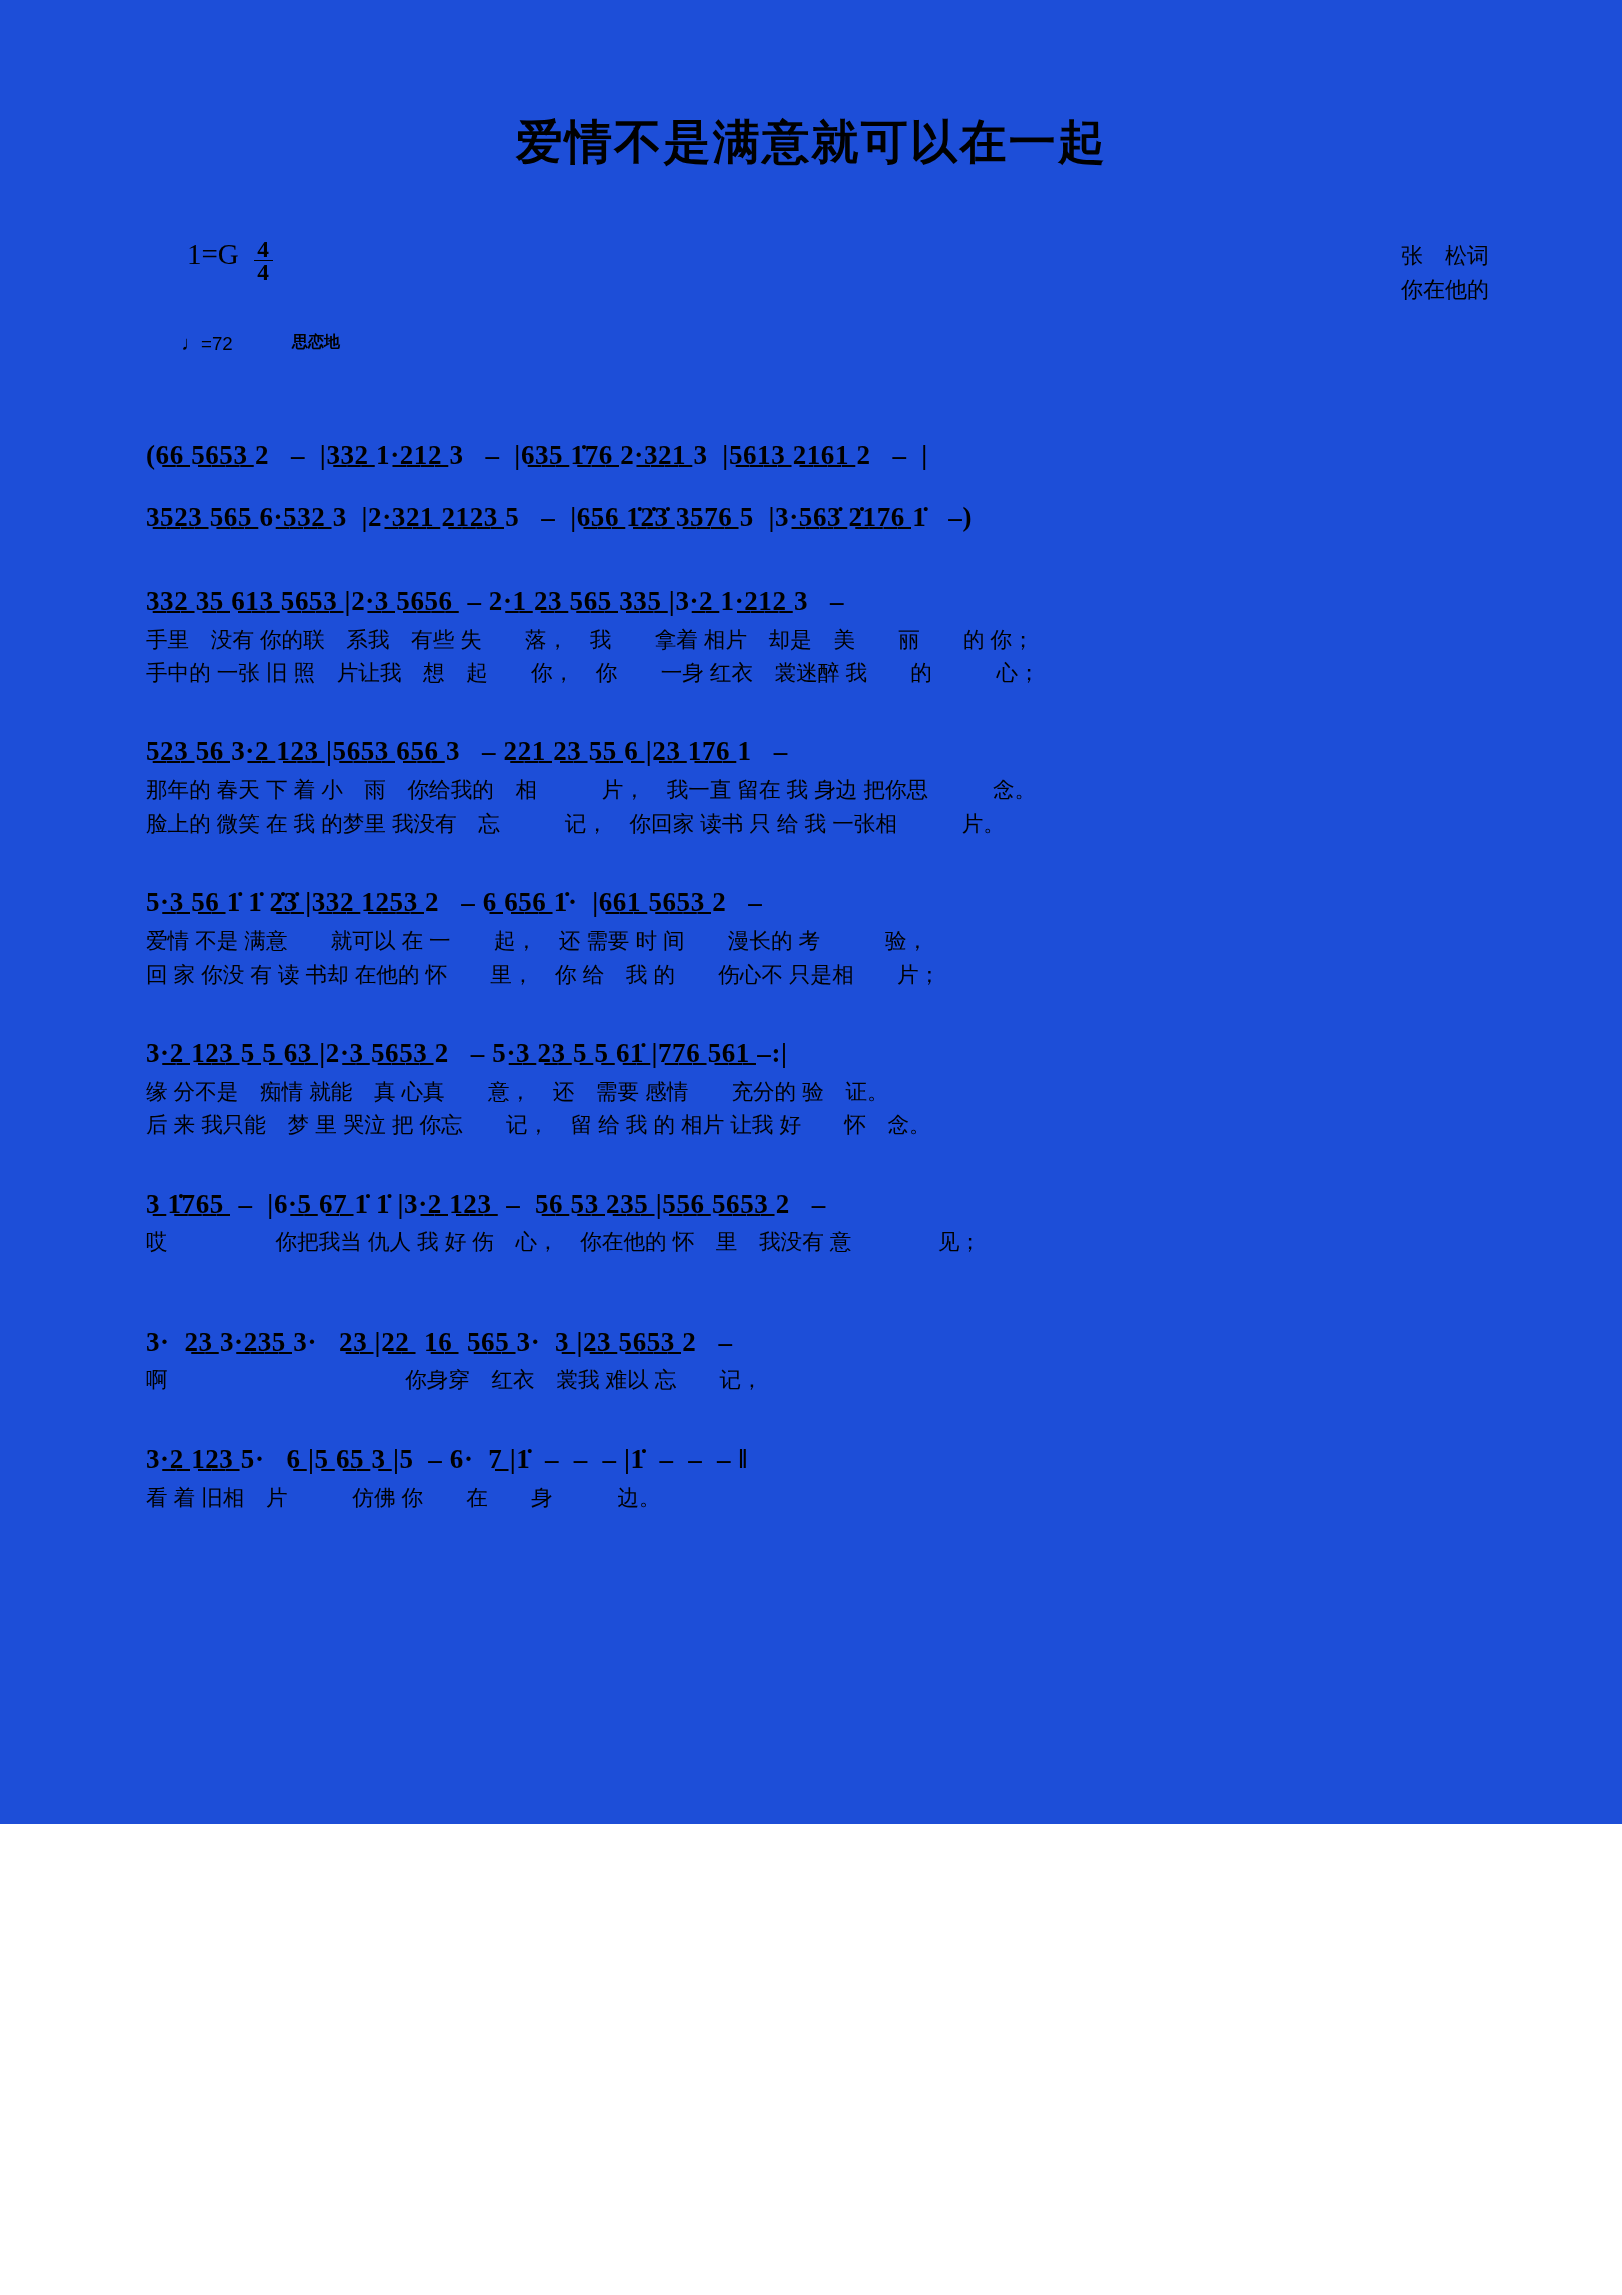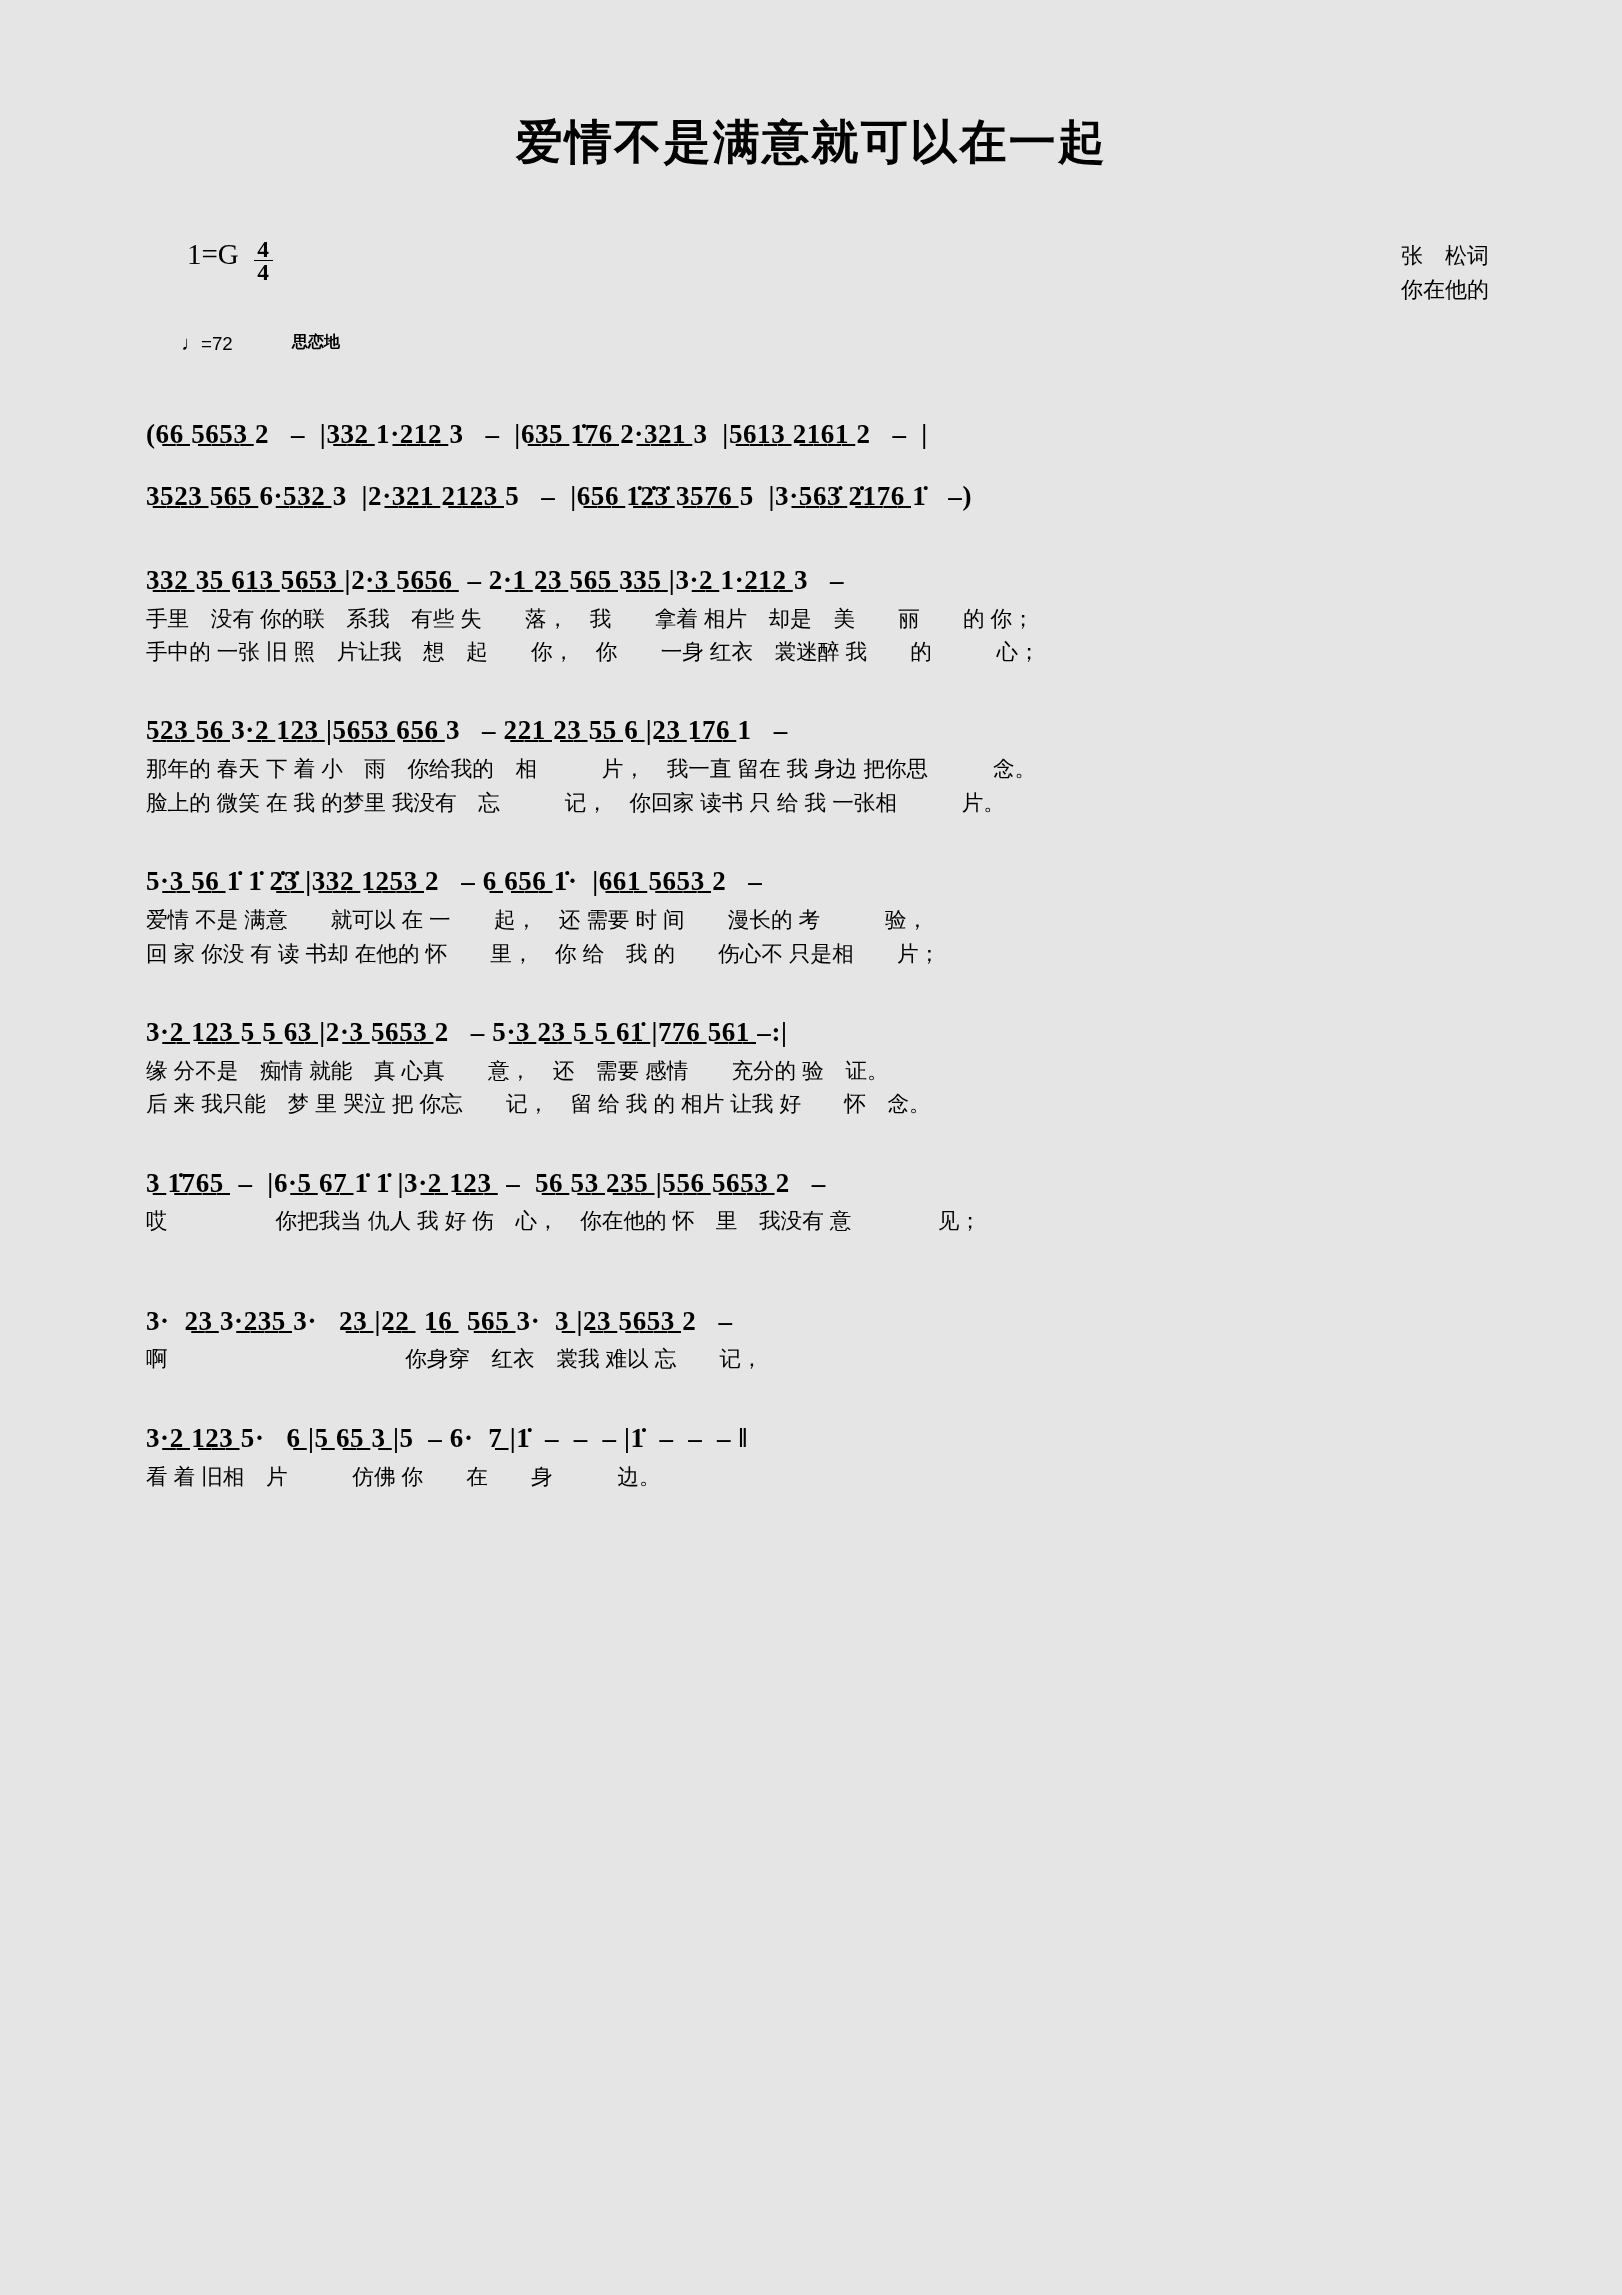--- a/index.html
+++ b/index.html
@@ -7,22 +7,22 @@
     padding: 0;
     background: #ffffff;
   }
   body {
     font-family: "Liberation Serif", serif;
     color: #000;
   }
   .page {
     position: relative;
     width: 1623px;
-    height: 2295px;
-    background: #e5e5e5;
+    height: 1824px;
+    background: #1d4ed8;
     overflow: hidden;
   }
 
   
   .title {
     text-align: center;
     font-family: "Liberation Sans", sans-serif;
     font-weight: bold;
     font-size: 47px;
     letter-spacing: 2.3px;
@@ -80,21 +80,21 @@
   .mood {
     position: absolute;
     left: 292px;
     font-family: Liberation Sans, sans-serif;
     font-size: 16px;
     font-weight: bold;
   }
 
   
   .systems {
-    margin-top: 35px;
+    margin-top: 56px;
     padding: 0 146px 0 146px;
   }
   .system {
     margin-bottom: 22px;
   }
   .notes {
     font-family: "Liberation Serif", serif;
     font-size: 27px;
     font-weight: bold;
     letter-spacing: 0.6px;

